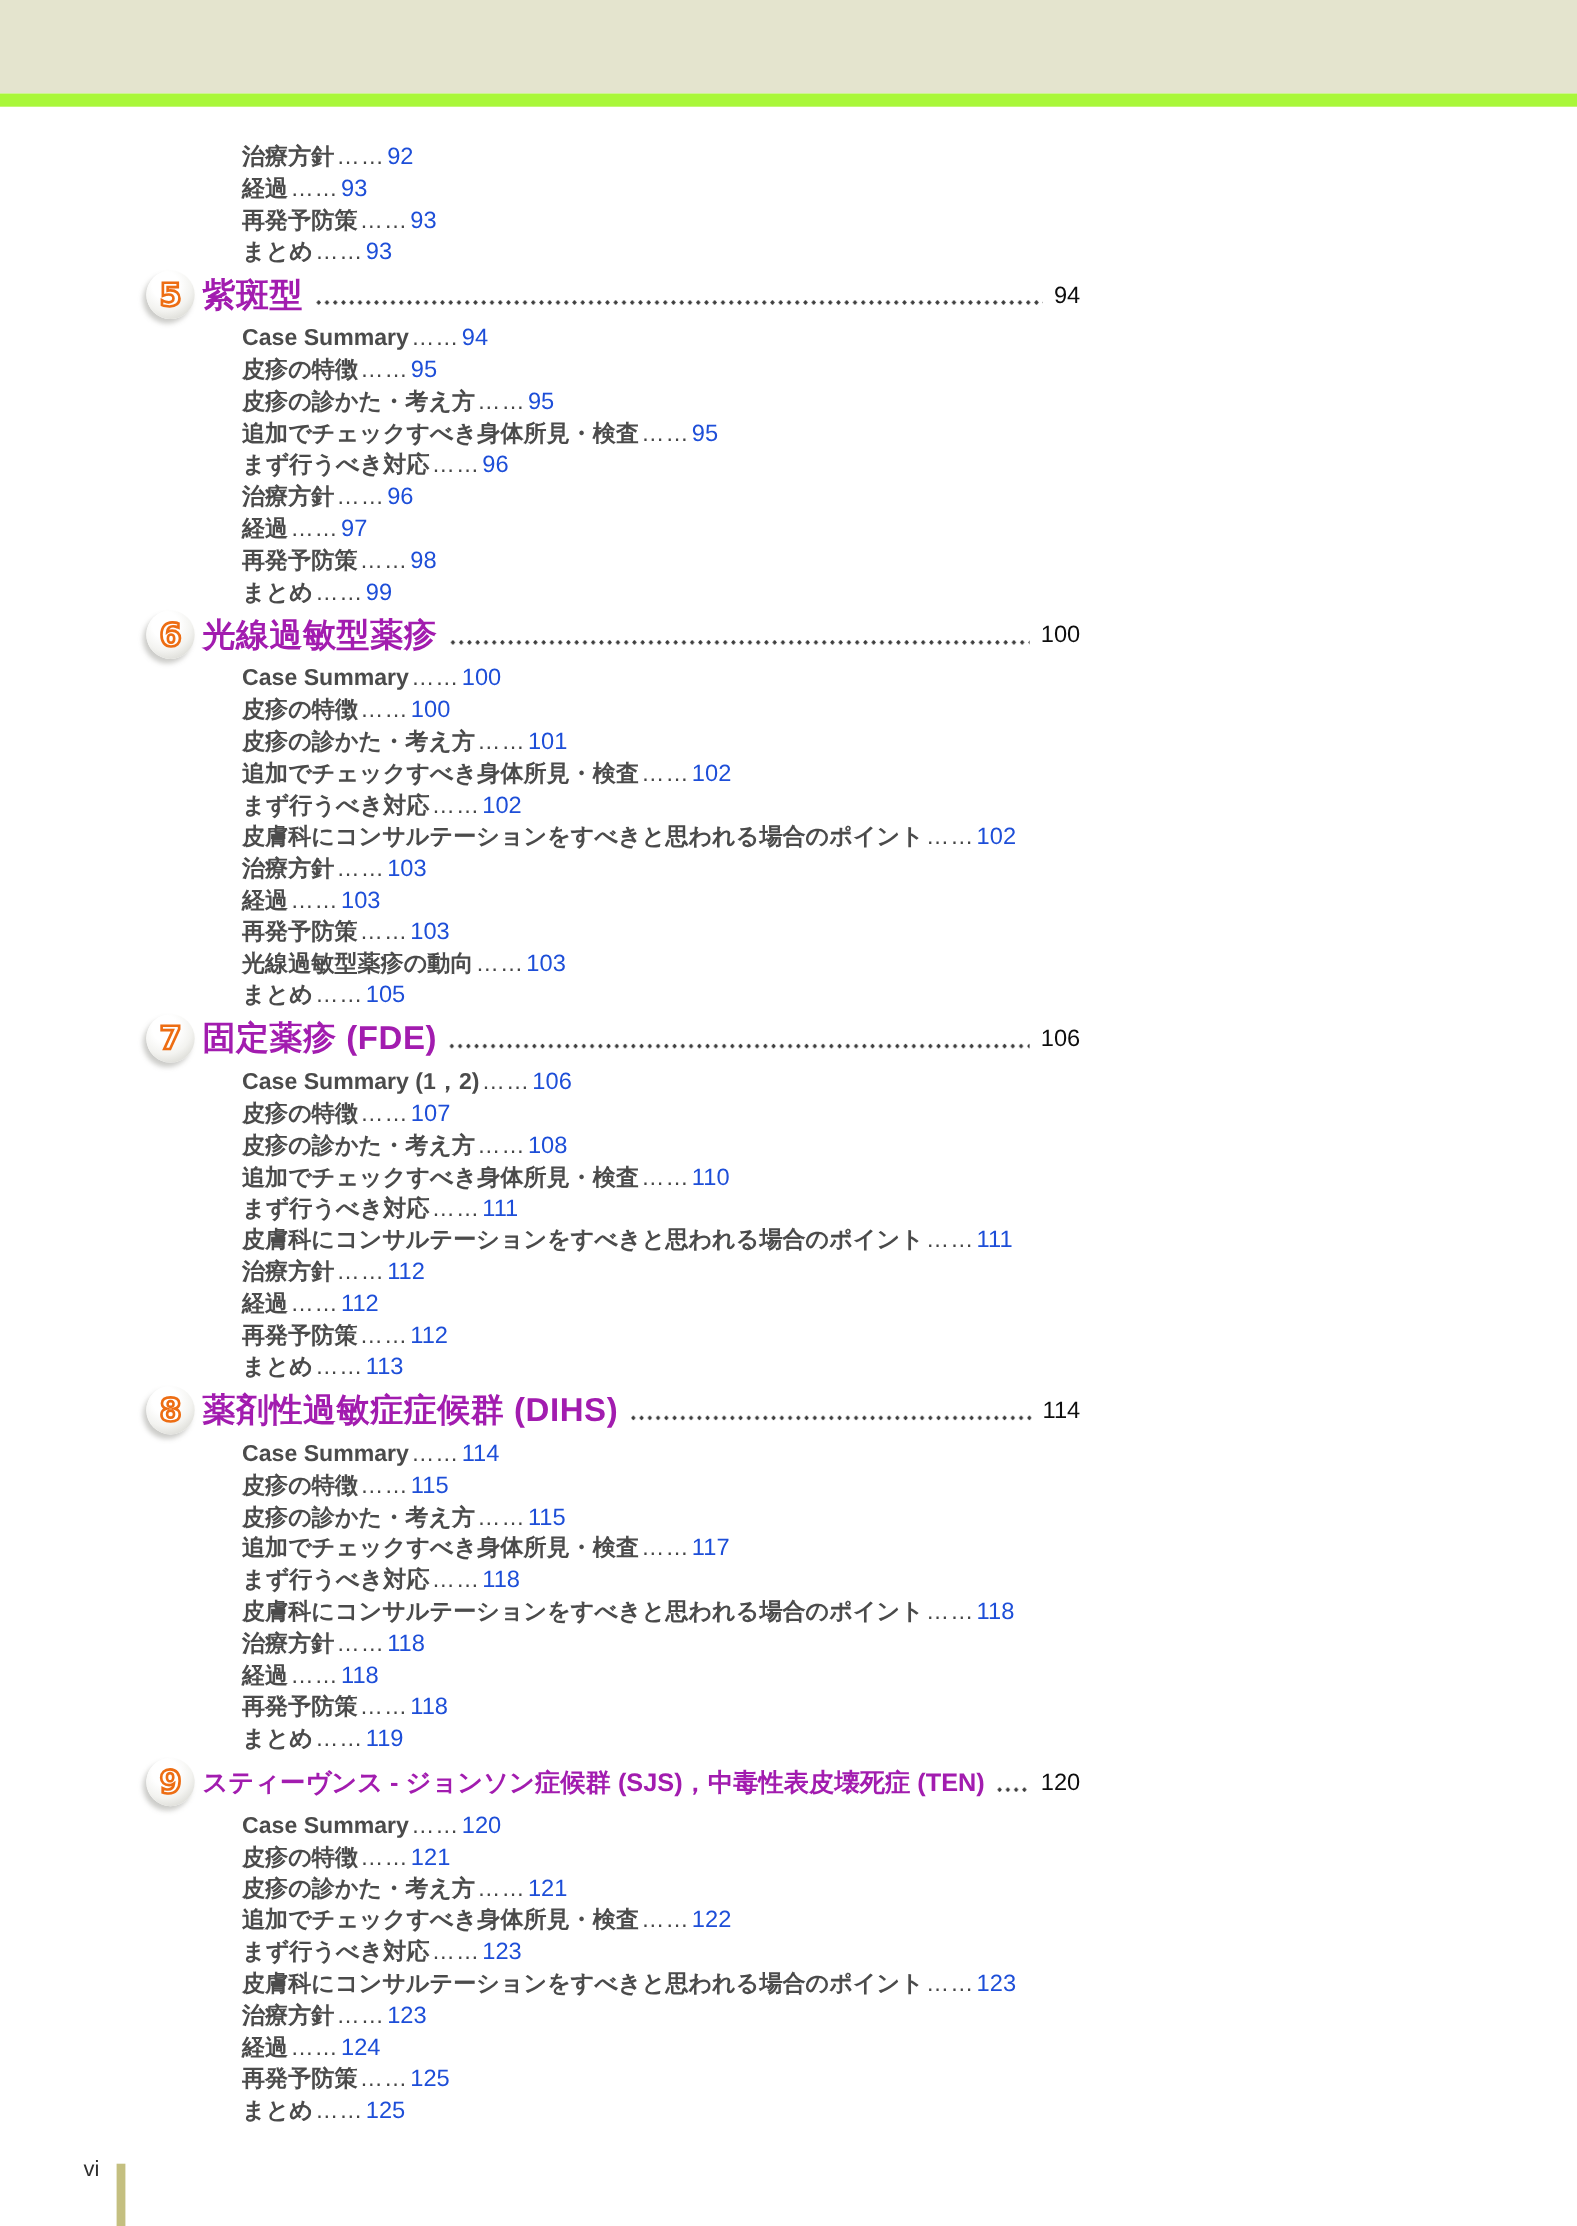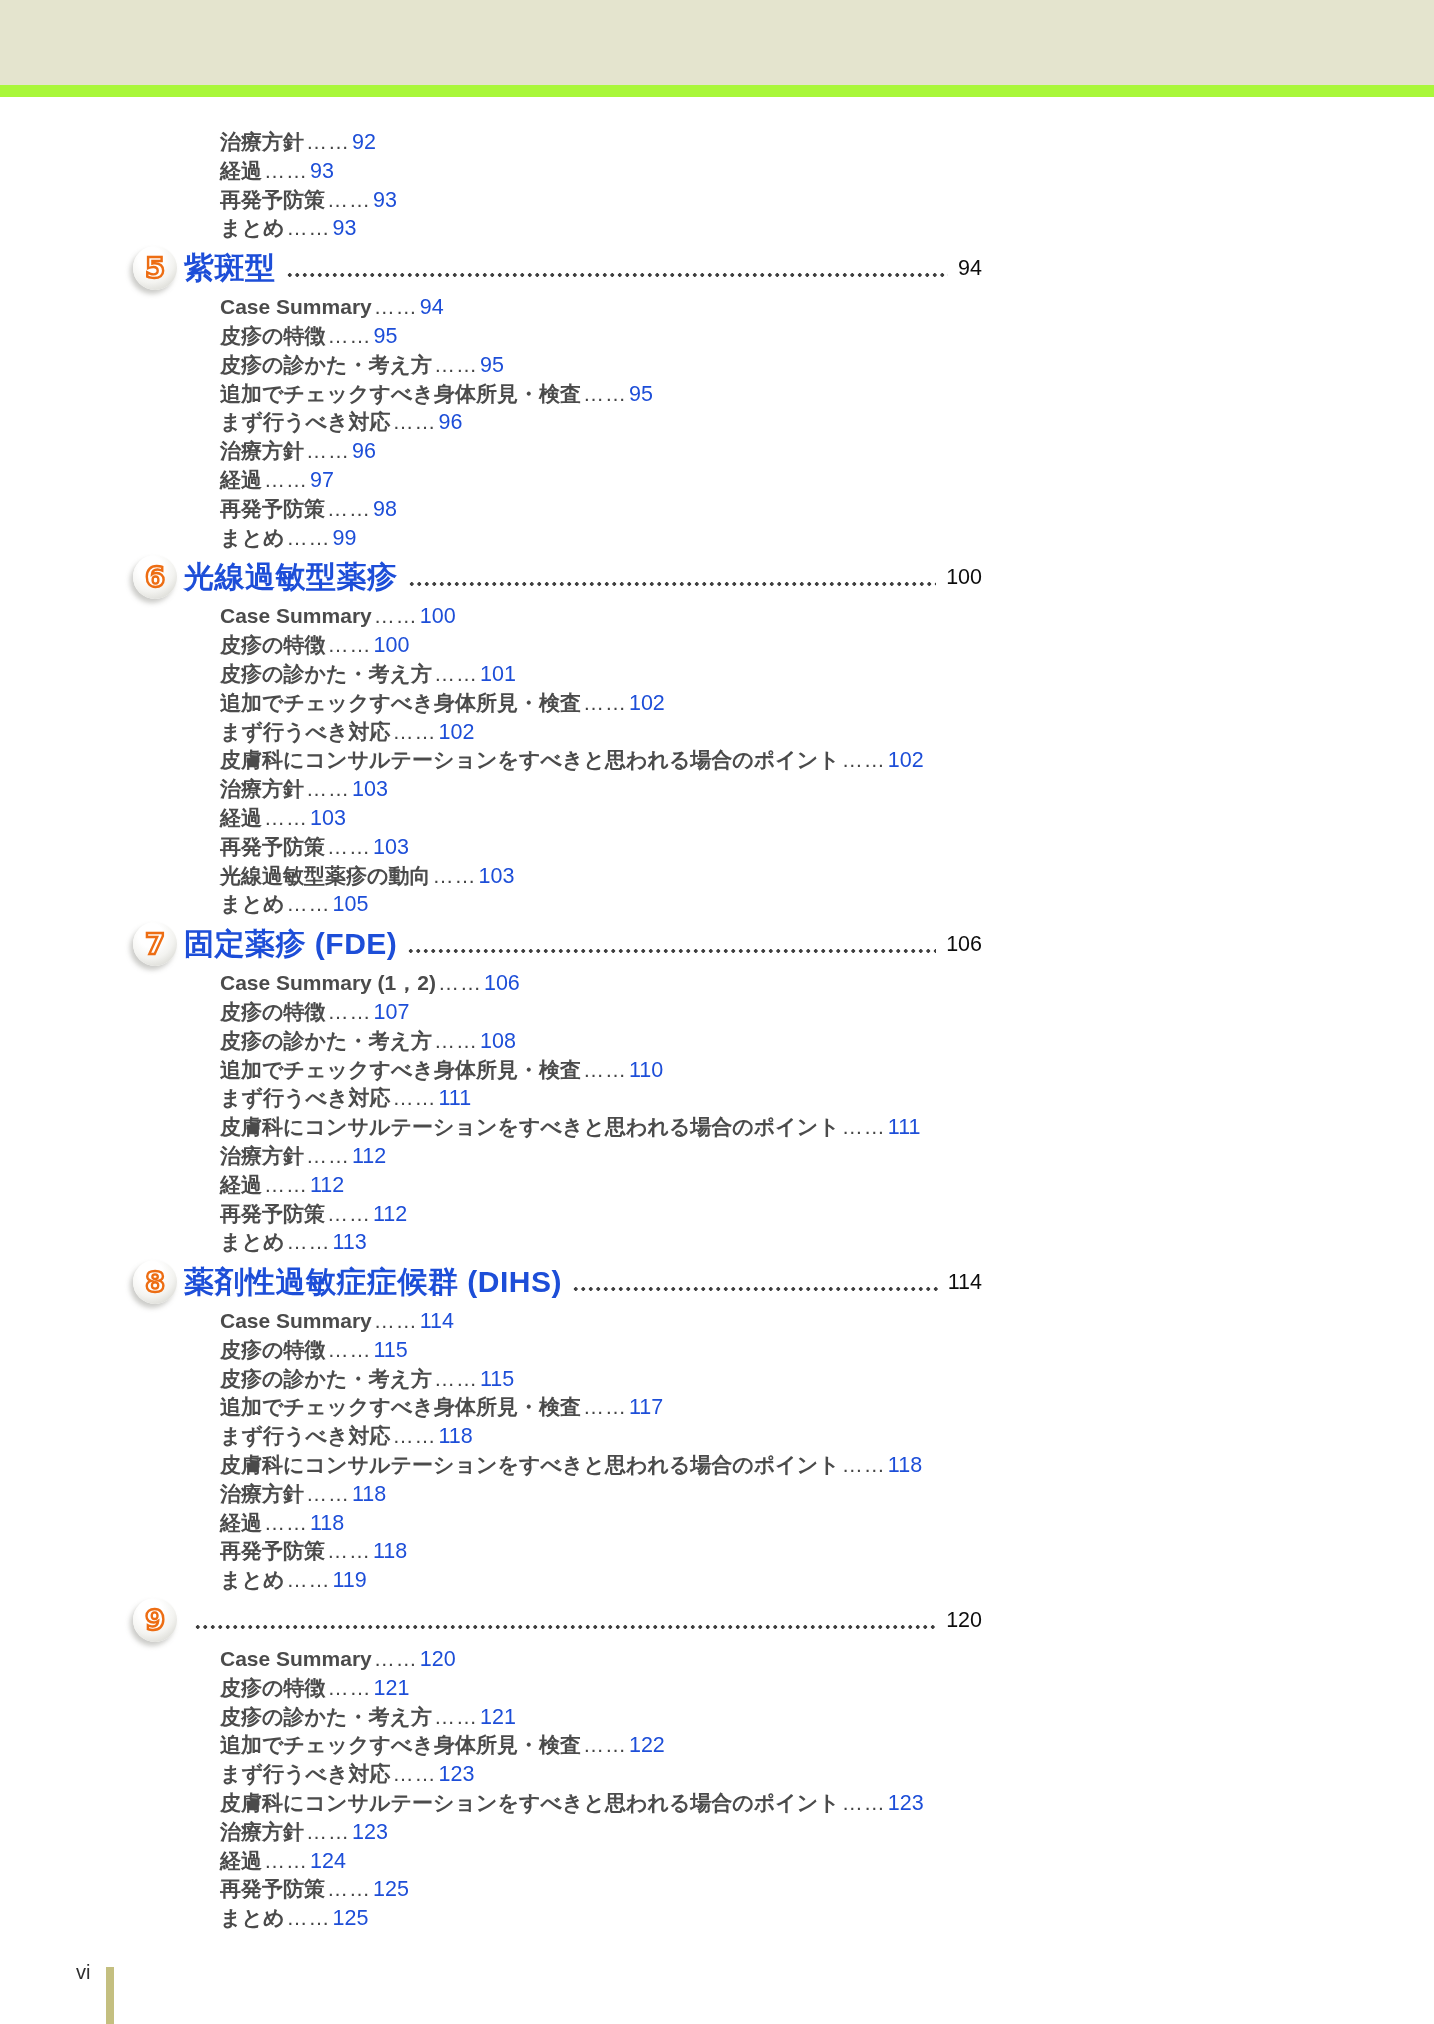--- a/index.html
+++ b/index.html
@@ -29,21 +29,21 @@
     background:radial-gradient(circle at 40% 30%, #ffffff 30%, #f3f3f0 58%, #dedeD9 80%, #cdcdc6 100%);
     box-shadow:-3px 4px 5px rgba(110,110,100,0.35);
     display:flex;align-items:center;justify-content:center;margin-right:7px;
   }
   .badge-num{
     font-size:29px;font-weight:bold;color:#ffffff;
     -webkit-text-stroke:2.4px #ed6d13;
     font-family:"DejaVu Sans", sans-serif;
   }
   .sec-title{
-    font-size:30px;font-weight:bold;color:#1d4ed8;white-space:nowrap;letter-spacing:0.5px;
+    font-size:30px;font-weight:bold;color:#a21caf;white-space:nowrap;letter-spacing:0.5px;
   }
   .sec-title.long{font-size:23px;letter-spacing:0;}
   .leader{
     flex:1;height:4px;min-width:24px;margin:0 10px;
     align-self:center;position:relative;top:7px;
     background-image:radial-gradient(circle, #3f3f3f 1.6px, transparent 1.9px);
     background-size:7.5px 4px;background-repeat:repeat-x;background-position:left center;
   }
   .sec-page{font-size:21.5px;color:#0d0d0d;font-weight:normal;}
 
@@ -369,20 +369,21 @@
             <span class="pg">119</span>
           </div>
 </div>
   </section>
 
   <section class="sec">
     <div class="sec-head">
       <span class="badge">
             <span class="badge-num">9</span>
           </span>
+      <span class="sec-title long">スティーヴンス - ジョンソン症候群 (SJS)，中毒性表皮壊死症 (TEN)</span>
       <span class="leader"></span>
       <span class="sec-page">120</span>
     </div>
     <div class="sec-items">
   <div class="row">
             <span class="lbl">Case Summary</span>
             <span class="dots">……</span>
             <span class="pg">120</span>
           </div>
 

